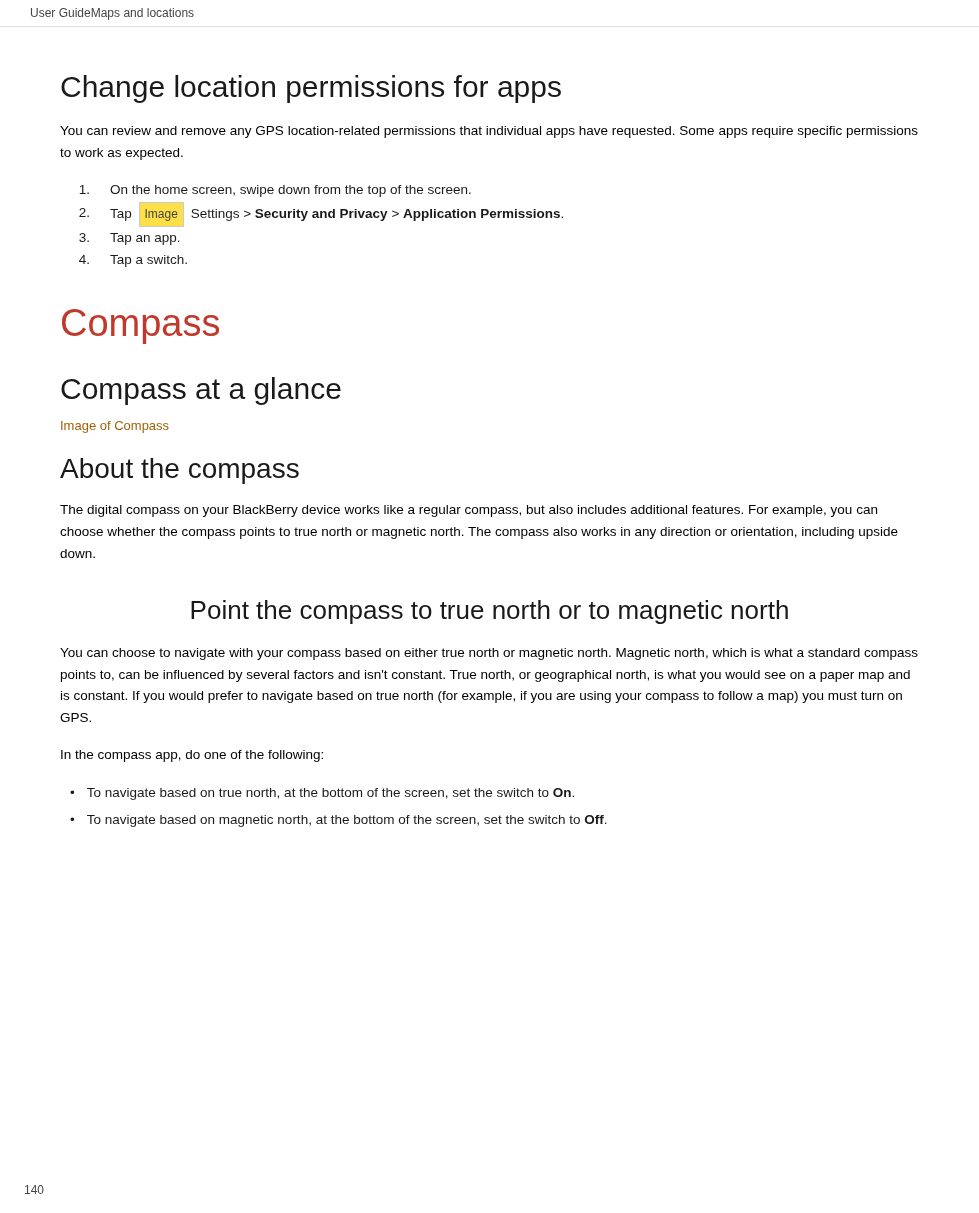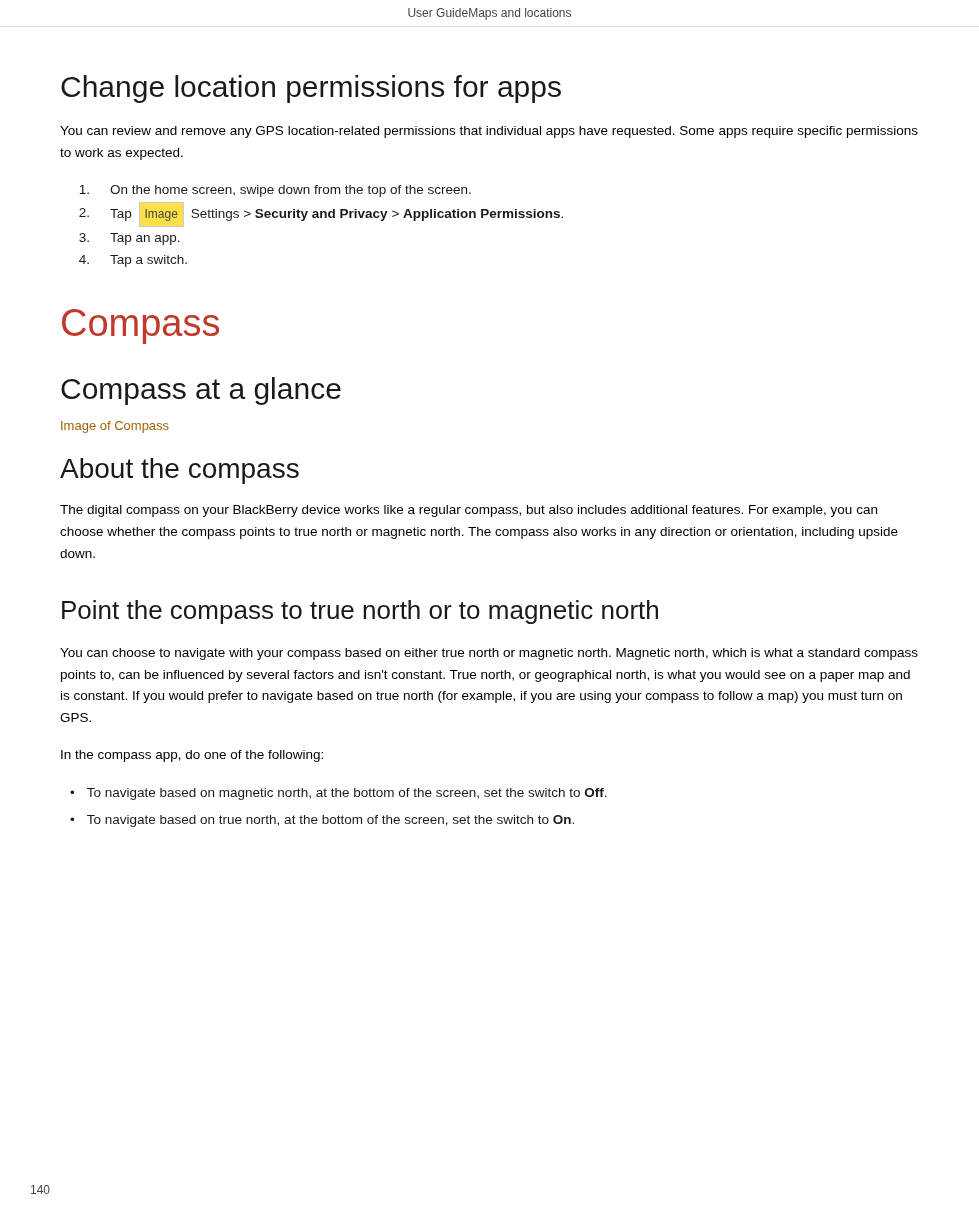--- a/index.html
+++ b/index.html
@@ -13,21 +13,21 @@
       font-size: 14px;
       color: #1a1a1a;
       background: #ffffff;
       width: 979px;
       min-height: 1213px;
       position: relative;
     }
 
     .page-header {
       display: flex;
-      justify-content: center;
+      justify-content: flex-start;
       align-items: center;
       padding: 6px 30px 6px 30px;
       border-bottom: 1px solid #ddd;
       font-size: 12px;
       color: #444;
     }
 
     .content-area {
       padding: 20px 60px 40px 60px;
     }
@@ -112,20 +112,21 @@
       margin-bottom: 14px;
     }
 
     .section-title-xlarge {
       font-size: 26px;
       font-weight: 300;
       color: #1a1a1a;
       margin-top: 30px;
       margin-bottom: 14px;
       line-height: 1.3;
+      text-align: center;
     }
 
     .bullet-list {
       list-style: none;
       margin-bottom: 20px;
       padding-left: 10px;
     }
 
     .bullet-list li {
       font-size: 13.5px;
@@ -137,21 +138,21 @@
     }
 
     .bullet-list li::before {
       content: "•";
       flex-shrink: 0;
     }
 
     .page-number {
       position: absolute;
       bottom: 16px;
-      left: 30px;
+      left: 24px;
       font-size: 12px;
       color: #444;
       text-align: center;
     }
   </style>
 </head>
 <body>
 
 <div class="page-header">
   <span>User Guide</span>
@@ -190,22 +191,22 @@
 
   <h2 class="section-title-medium">About the compass</h2>
   <p class="body-text">The digital compass on your BlackBerry device works like a regular compass, but also includes additional features. For example, you can choose whether the compass points to true north or magnetic north. The compass also works in any direction or orientation, including upside down.</p>
 
   <h2 class="section-title-xlarge">Point the compass to true north or to magnetic north</h2>
   <p class="body-text">You can choose to navigate with your compass based on either true north or magnetic north. Magnetic north, which is what a standard compass points to, can be influenced by several factors and isn't constant. True north, or geographical north, is what you would see on a paper map and is constant. If you would prefer to navigate based on true north (for example, if you are using your compass to follow a map) you must turn on GPS.</p>
   <p class="body-text">In the compass app, do one of the following:</p>
 
   <ul class="bullet-list">
     <li>
+      <span>To navigate based on true north, at the bottom of the screen, set the switch to <span class="bold-text">On</span>.</span>
+    </li>
+    <li>
       <span>To navigate based on magnetic north, at the bottom of the screen, set the switch to <span class="bold-text">Off</span>.</span>
     </li>
-    <li>
-      <span>To navigate based on true north, at the bottom of the screen, set the switch to <span class="bold-text">On</span>.</span>
-    </li>
   </ul>
 
 </div>
 
 <div class="page-number">140</div>
 
 </body></html>

